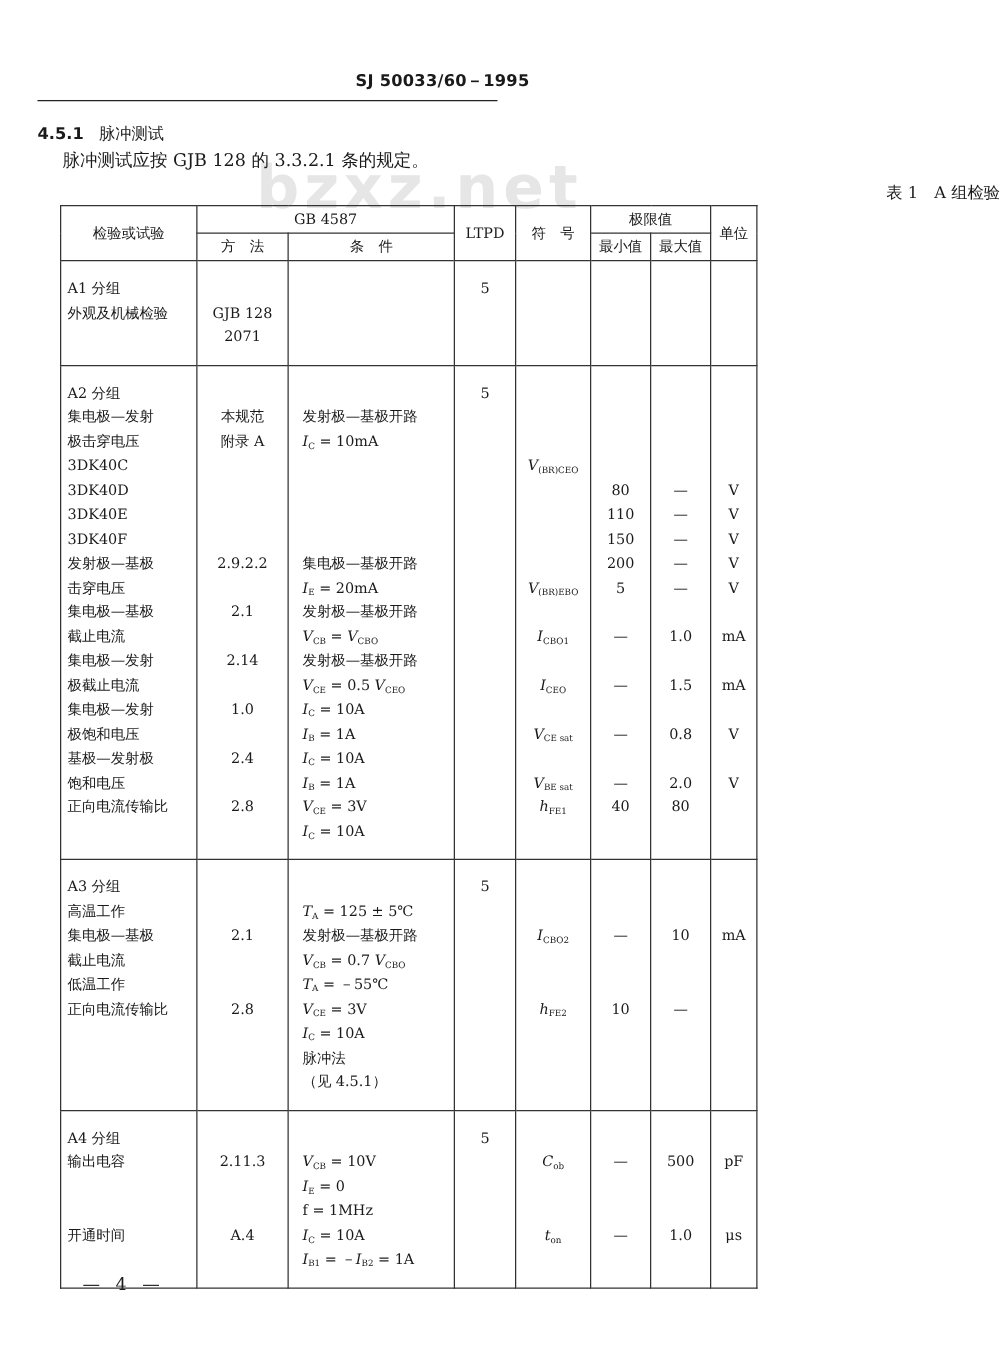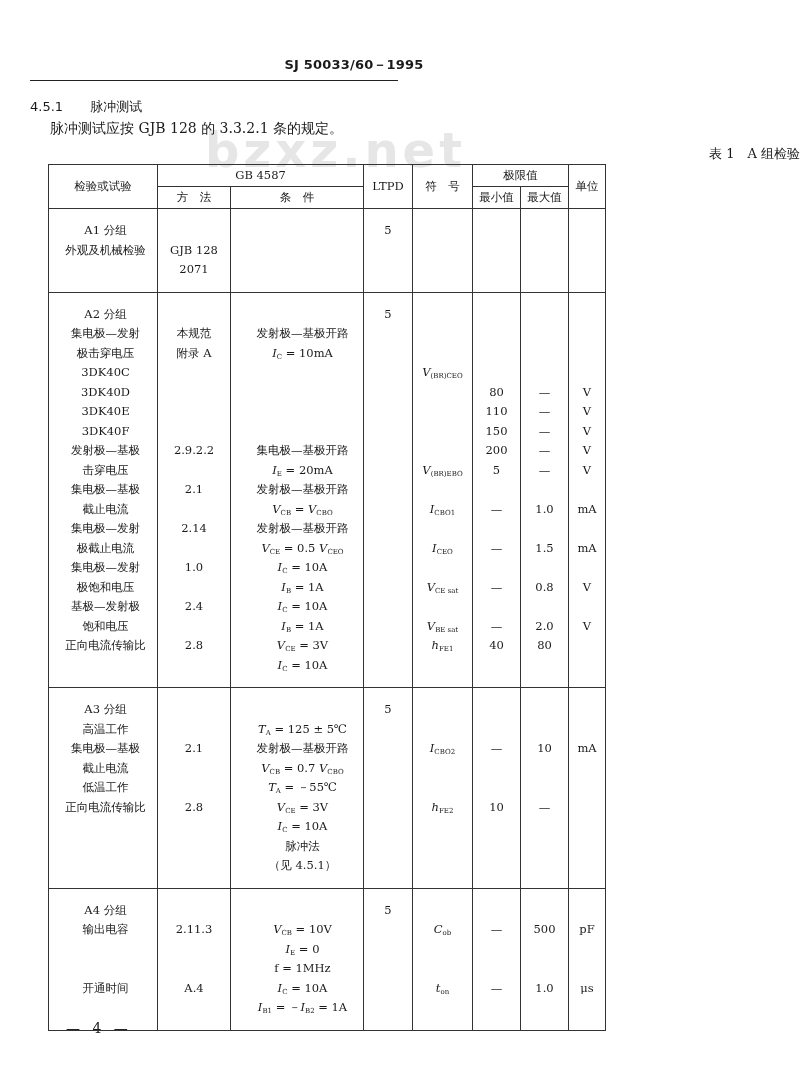--- a/index.html
+++ b/index.html
@@ -4,30 +4,30 @@
 <style>
   html, body { margin:0; padding:0; background:#ffffff; }
   body { width:800px; height:1090px; position:relative; overflow:hidden;
          font-family:"DejaVu Serif", "Liberation Serif", serif; color:#1a1a1a; }
   .std-header { position:absolute; left:0; width:708px; top:56px; text-align:center;
                 font-family:"DejaVu Sans", sans-serif; font-weight:bold; font-size:13px; letter-spacing:0.2px; }
   .header-rule { position:absolute; left:30px; top:80px; width:368px; height:0; border-top:1.5px solid #222; }
   .watermark { position:absolute; left:205px; top:126px; font-family:"DejaVu Sans", sans-serif;
                font-weight:bold; font-size:48px; color:#e6e6e6; letter-spacing:4px; z-index:0; line-height:1; }
   .sec-title { position:absolute; left:30px; top:98px; font-size:13px; }
-  .sec-title .num { font-family:"DejaVu Sans", sans-serif; font-weight:normal; margin-right:23px; }
+  .sec-title .num { font-family:"DejaVu Sans", sans-serif; font-weight:bold; margin-right:8px; }
   .sec-body { position:absolute; left:50px; top:120px; font-size:14px; }
   .table-caption { position:absolute; left:0; width:800px; top:145px; text-align:right; font-size:13px; z-index:1; }
   table.spec { position:absolute; left:48px; top:164px; border-collapse:collapse; z-index:1;
                font-size:11.5px; line-height:19.5px; }
   table.spec td, table.spec th { border:1px solid #333; padding:0; vertical-align:top; font-weight:normal; }
   table.spec th { vertical-align:middle; text-align:center; height:21px; }
   .c-item { width:108px; } .c-method { width:72px; } .c-cond { width:132px; }
   .c-ltpd { width:48px; } .c-sym { width:59px; } .c-min { width:47px; } .c-max { width:47px; } .c-unit { width:36px; }
-  .left { text-align:center; padding-left:5px !important; }
+  .left { text-align:left; padding-left:5px !important; }
   .center { text-align:center; }
   .line { display:block; height:19.5px; white-space:nowrap; }
   .cond .line { padding-left:6px; }
   .grp td { padding-top:12px !important; padding-bottom:12px !important; }
   .ital { font-style:italic; }
   sub { font-size:7px; vertical-align:-2px; }
   .page-num { position:absolute; left:66px; top:1020px; font-size:14px; letter-spacing:4px; }
 </style>
 </head>
 <body>

